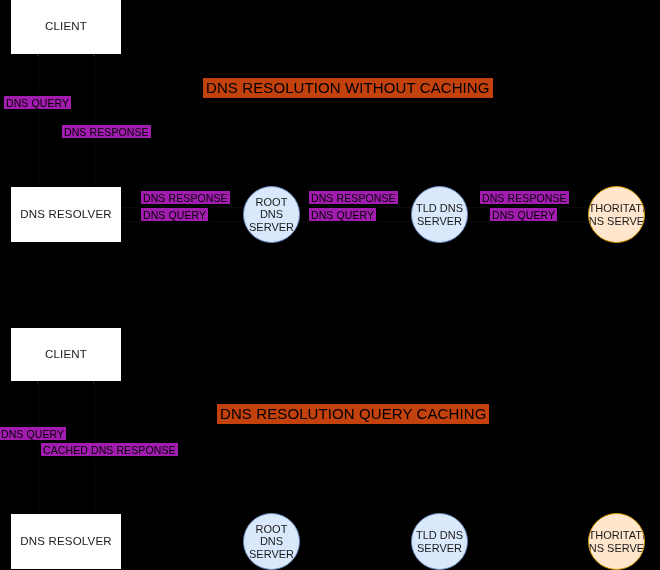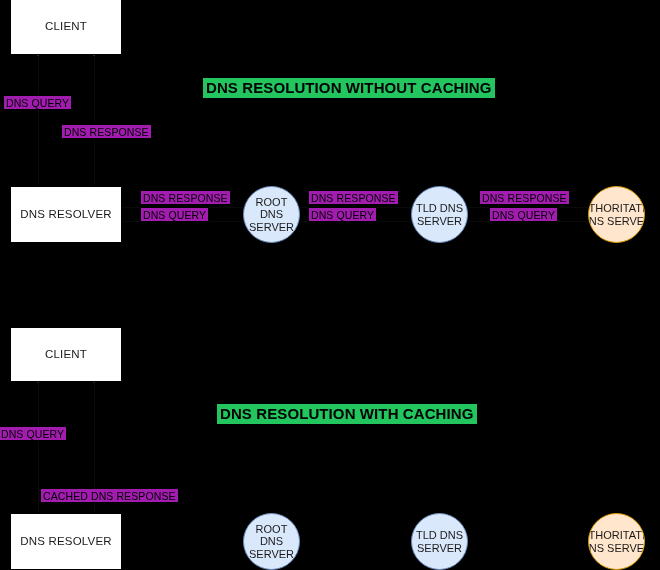--- a/index.html
+++ b/index.html
@@ -78,26 +78,26 @@
     font-size: 10.5px;
     line-height: 12px;
     padding: 1px 2px 0 2px;
     white-space: nowrap;
     letter-spacing: 0.1px;
   }
 
   
   .section-title {
     position: absolute;
-    background: #22c55e;
+    background: #c2410c;
     border: 1px solid #000000;
     box-sizing: border-box;
     color: #000000;
     font-size: 15px;
-    font-weight: bold;
+    font-weight: normal;
     line-height: 18px;
     padding: 1px 3px 1px 3px;
     white-space: nowrap;
     letter-spacing: 0.1px;
   }
 
   
   .connector {
     position: absolute;
     background: #0a0a0a;
@@ -172,24 +172,24 @@
 
   <div class="connector" style="left:38px;  top:382px; width:1px; height:130px;"></div>
   <div class="connector" style="left:94px;  top:382px; width:1px; height:130px;"></div>
   <div class="tick" style="left:37px; top:382px;"></div>
   <div class="tick" style="left:93px; top:382px;"></div>
 
   <div class="node-box" style="left:10px; top:327px; width:112px; height:55px;">
     <span>CLIENT</span>
   </div>
 
-  <div class="section-title" style="left:216px; top:403px;">DNS RESOLUTION WITH CACHING</div>
+  <div class="section-title" style="left:216px; top:403px;">DNS RESOLUTION QUERY CACHING</div>
 
   <div class="edge-label" style="left:-2px; top:426px;">DNS QUERY</div>
-  <div class="edge-label" style="left:40px; top:442px;margin-top:46px;">CACHED DNS RESPONSE</div>
+  <div class="edge-label" style="left:40px; top:442px;">CACHED DNS RESPONSE</div>
 
   <div class="node-box" style="left:10px; top:513px; width:112px; height:57px;">
     <span>DNS RESOLVER</span>
   </div>
 
   <div class="node-circle blue" style="left:243px; top:513px; width:57px; height:57px;">
     <div>
       <span class="cap">ROOT</span>
       <span class="cap">DNS</span>
       <span class="cap">SERVER</span>

